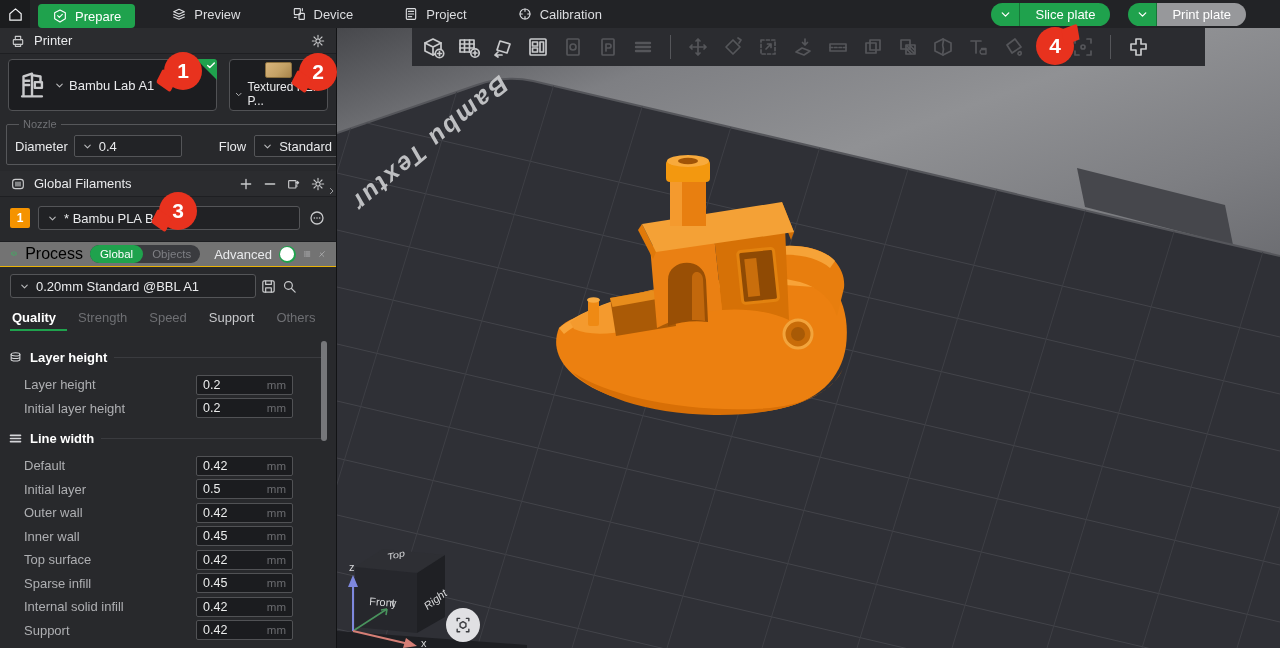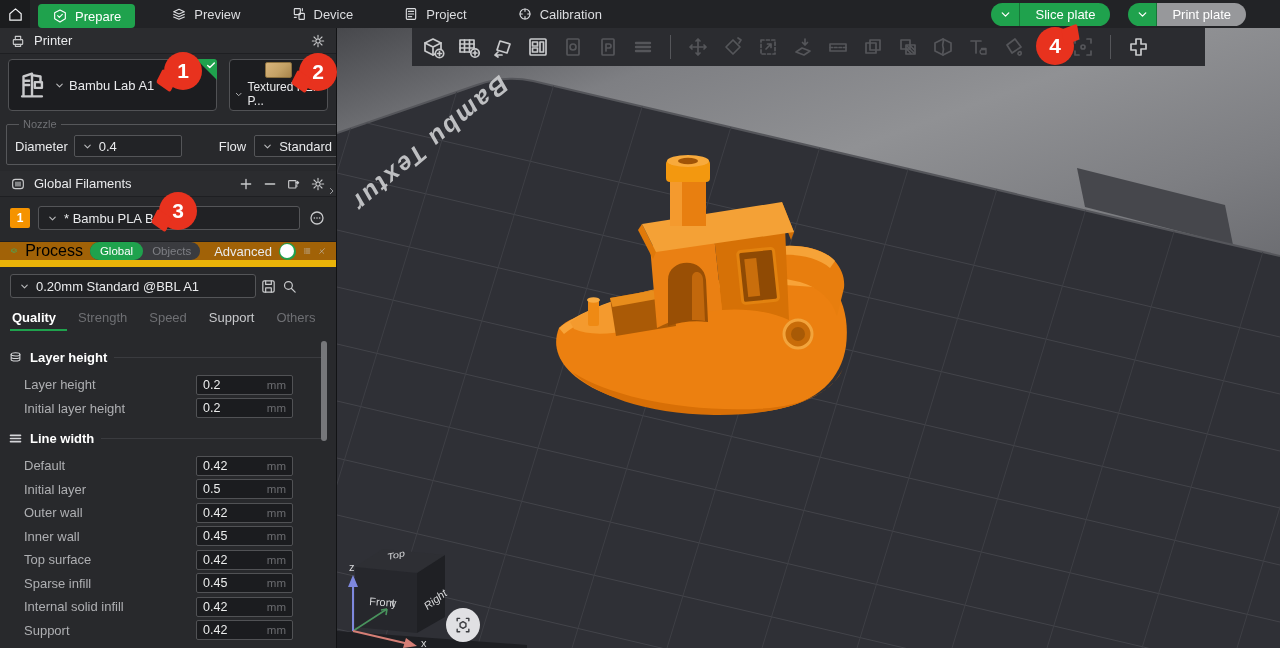--- a/index.html
+++ b/index.html
@@ -67,21 +67,21 @@
   #fil-slot { width:20px; height:20px; border-radius:2px; display:flex; align-items:center;
     justify-content:center; font-size:12px; font-weight:bold; color:#fff; cursor:pointer; }
   .combo { display:flex; align-items:center; gap:6px; height:24px; border:1px solid #545558;
     background:#212225; border-radius:3px; padding:0 8px; font-size:13px; color:#e9eaec; cursor:pointer; }
   .combo .ic { width:11px; height:11px; color:#b9babc; flex:none; }
   .combo .cv { white-space:nowrap; overflow:hidden; }
   #fil-combo { flex:1; }
   #fil-edit { width:18px; height:18px; color:#c9cacc; cursor:pointer; }
 
   #proc-head { display:flex; align-items:center; gap:7px; height:26px; padding:0 10px;
-    background:#a16207; border-bottom:7px solid #eab308; border-top:1px solid #1e1f22; flex:none; }
+    background:#737373; border-bottom:1px solid #eab308; border-top:1px solid #1e1f22; flex:none; }
   #proc-head .ic.p { width:16px; height:16px; color:#3fae62; }
   .pill { height:18px; background:#3a3b3f; border-radius:9px; display:flex; align-items:center; }
   .pg { background:#1fa24d; color:#fff; border-radius:9px; padding:0 10px; font-size:11.5px;
     line-height:18px; cursor:pointer; }
   .po { color:#7e7f84; padding:0 9px; font-size:11.5px; line-height:18px; cursor:pointer; }
   .adv-lb { font-size:13px; color:#e9eaec; }
   #adv-toggle { position:relative; width:33px; height:17px; background:#1fa24d; border-radius:9px; cursor:pointer; }
   #adv-toggle .knob { position:absolute; right:1.5px; top:1.5px; width:14px; height:14px;
     background:#fff; border-radius:50%; }
 

